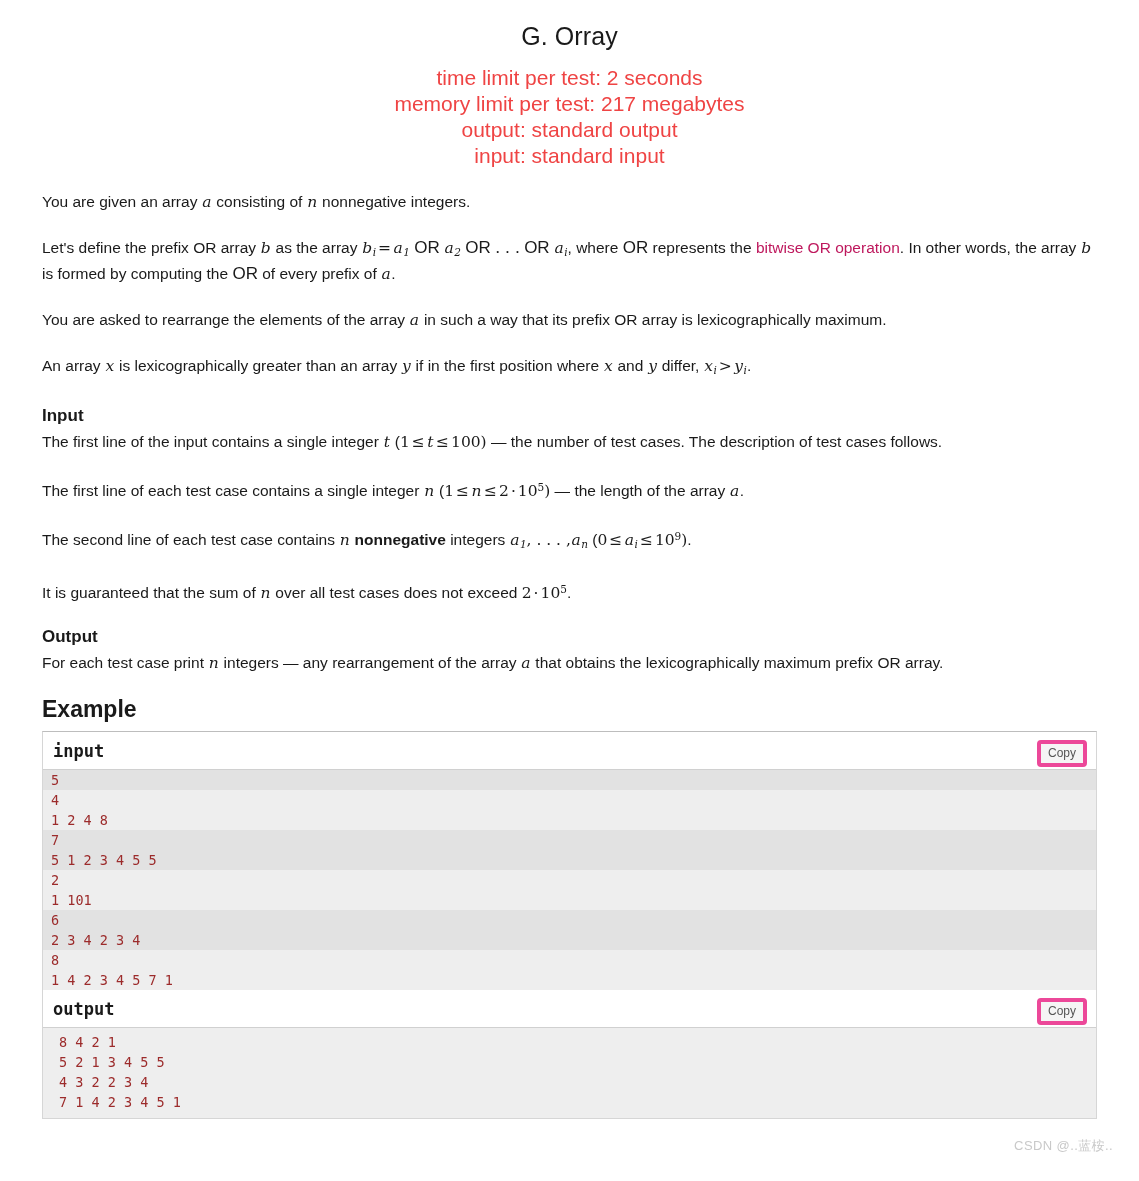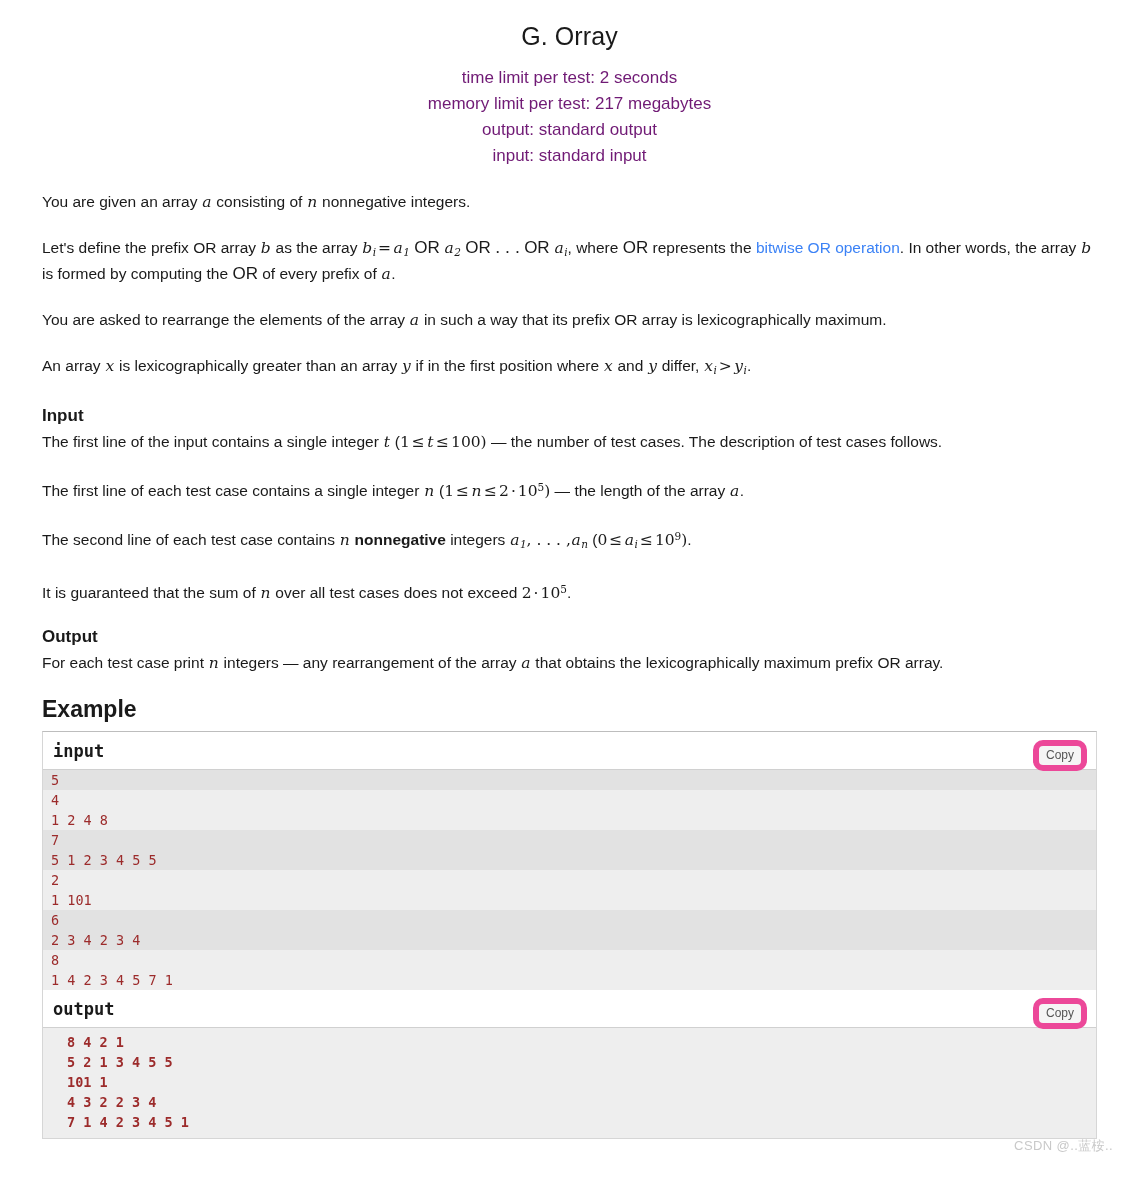--- a/index.html
+++ b/index.html
@@ -27,23 +27,23 @@
     padding-top: 22px;
   }
   .problem-title {
     font-size: 25px;
     font-weight: 400;
     color: #1a1a1a;
     margin: 0 0 14px 0;
     letter-spacing: 0.1px;
   }
   .limit-line {
-    font-size: 17px;
+    font-size: 21px;
     line-height: 26px;
-    color: #701a75;
+    color: #ef4444;
   }
 
   
   .statement {
     padding: 0 44px 0 42px;
     margin-top: 22px;
   }
   .statement p {
     margin: 0 0 24px 0;
     line-height: 21px;
@@ -58,21 +58,21 @@
   .section-block {
     margin-bottom: 22px;
   }
   .section-block p {
     margin: 0 0 24px 0;
   }
   .section-block p:last-child {
     margin-bottom: 0;
   }
   a.link {
-    color: #3b82f6;
+    color: #be185d;
     text-decoration: none;
     margin-top: 6px;
   }
 
   
   .mi {
     font-family: "DejaVu Serif", "Liberation Serif", serif;
     font-style: italic;
     font-size: 15.5px;
     padding: 0 0.5px;
@@ -138,22 +138,22 @@
     line-height: 20px;
   }
   .copy-btn {
     position: absolute;
     right: 9px;
     top: 8px;
     font-family: "Liberation Sans", sans-serif;
     font-size: 12px;
     color: #555555;
     background: #f5f5f5;
-    border: 6px solid #ec4899;
-    border-radius: 10px;
+    border: 4px solid #ec4899;
+    border-radius: 4px;
     padding: 2px 7px 3px 7px;
     line-height: 14px;
     cursor: pointer;
   }
   pre.sample-data {
     margin: 0;
     padding: 0;
     font-family: "DejaVu Sans Mono", "Liberation Mono", monospace;
     font-size: 13.5px;
     color: #9c2b2b;
@@ -162,22 +162,21 @@
   .dline {
     padding: 1px 0 1px 8px;
     line-height: 18px;
     white-space: pre;
     background: #eeeeee;
   }
   .dline.alt {
     background: #e2e2e2;
   }
   .out-block pre.sample-data {
-    padding: 4px 0 6px 16px;
-    font-weight: bold;
+    padding: 4px 0 6px 8px;
   }
   .out-block .dline {
     background: #eeeeee;
   }
 
   
   .watermark {
     position: absolute;
     right: 26px;
     bottom: 26px;
@@ -239,21 +238,21 @@
           <button class="copy-btn">Copy</button>
         </div>
         <pre class="sample-data" id="input-data"><div class="dline alt">5</div><div class="dline">4</div><div class="dline">1 2 4 8</div><div class="dline alt">7</div><div class="dline alt">5 1 2 3 4 5 5</div><div class="dline">2</div><div class="dline">1 101</div><div class="dline alt">6</div><div class="dline alt">2 3 4 2 3 4</div><div class="dline">8</div><div class="dline">1 4 2 3 4 5 7 1</div></pre>
       </div>
 
       <div class="sample-block out-block">
         <div class="sample-head">
           <span class="sample-head-title">output</span>
           <button class="copy-btn">Copy</button>
         </div>
-        <pre class="sample-data" id="output-data"><div class="dline">8 4 2 1</div><div class="dline">5 2 1 3 4 5 5</div><div class="dline">101 1</div><div class="dline">4 3 2 2 3 4</div><div class="dline">7 1 4 2 3 4 5 1</div></pre>
+        <pre class="sample-data" id="output-data"><div class="dline">8 4 2 1</div><div class="dline">5 2 1 3 4 5 5</div><div class="dline">4 3 2 2 3 4</div><div class="dline">7 1 4 2 3 4 5 1</div></pre>
       </div>
 
     </div>
   </div>
 
   <div class="watermark">CSDN @..蓝桉..</div>
 
 </div>
 
 </body></html>

